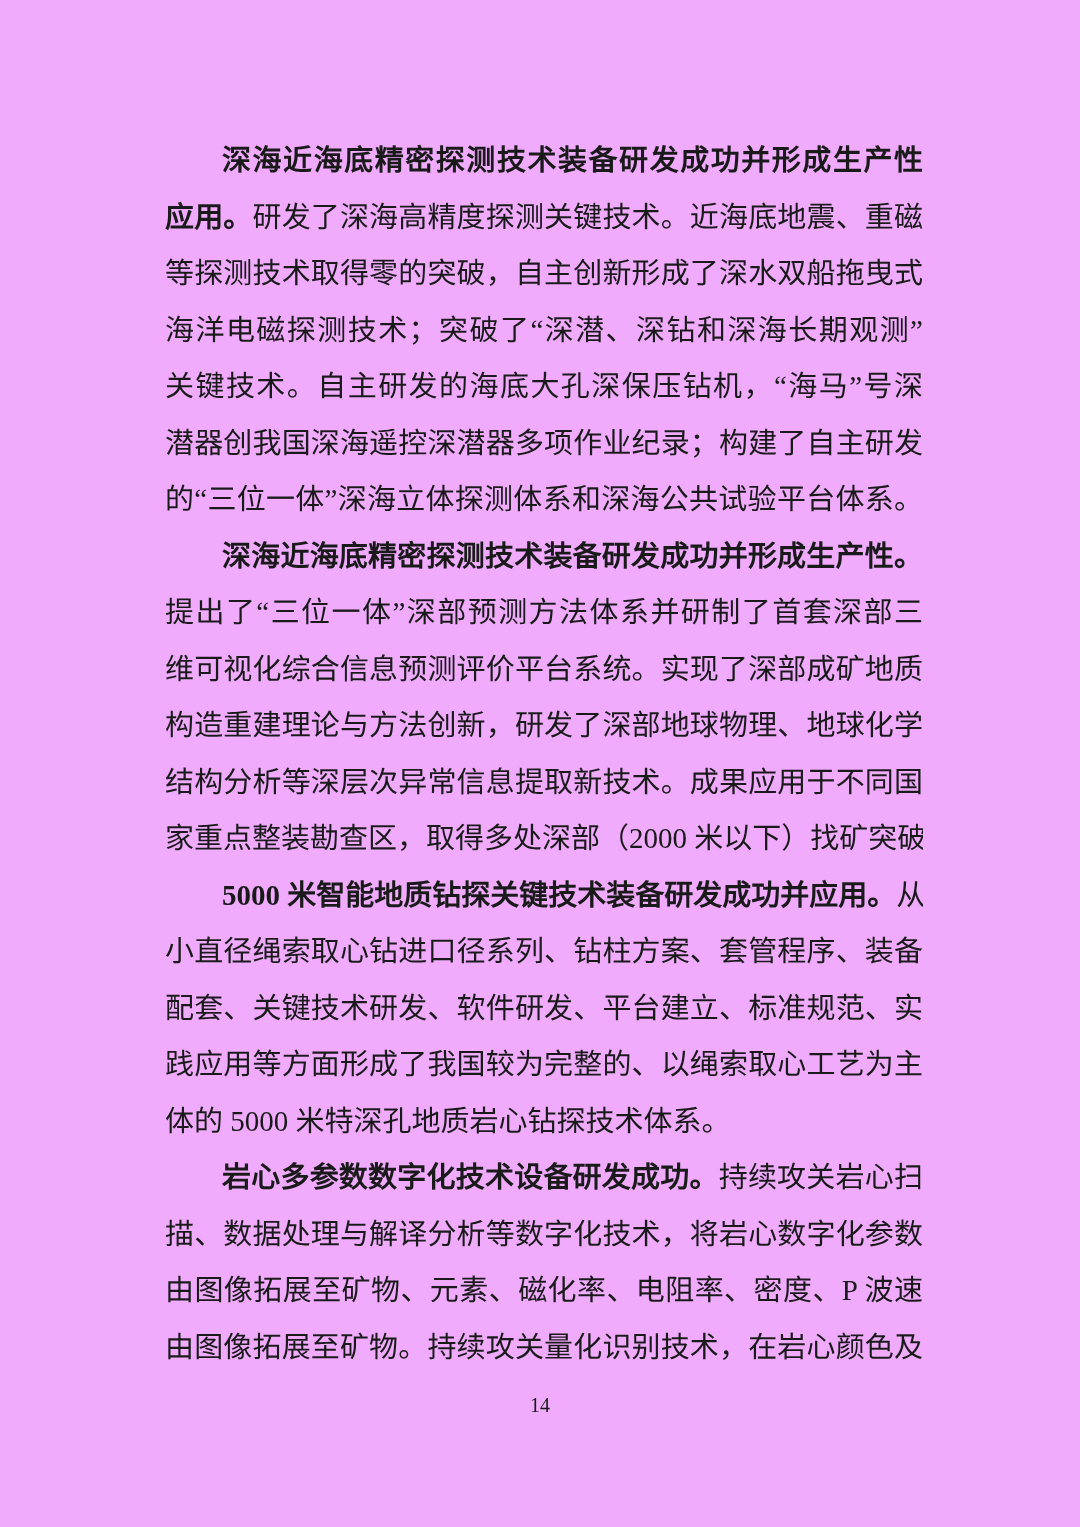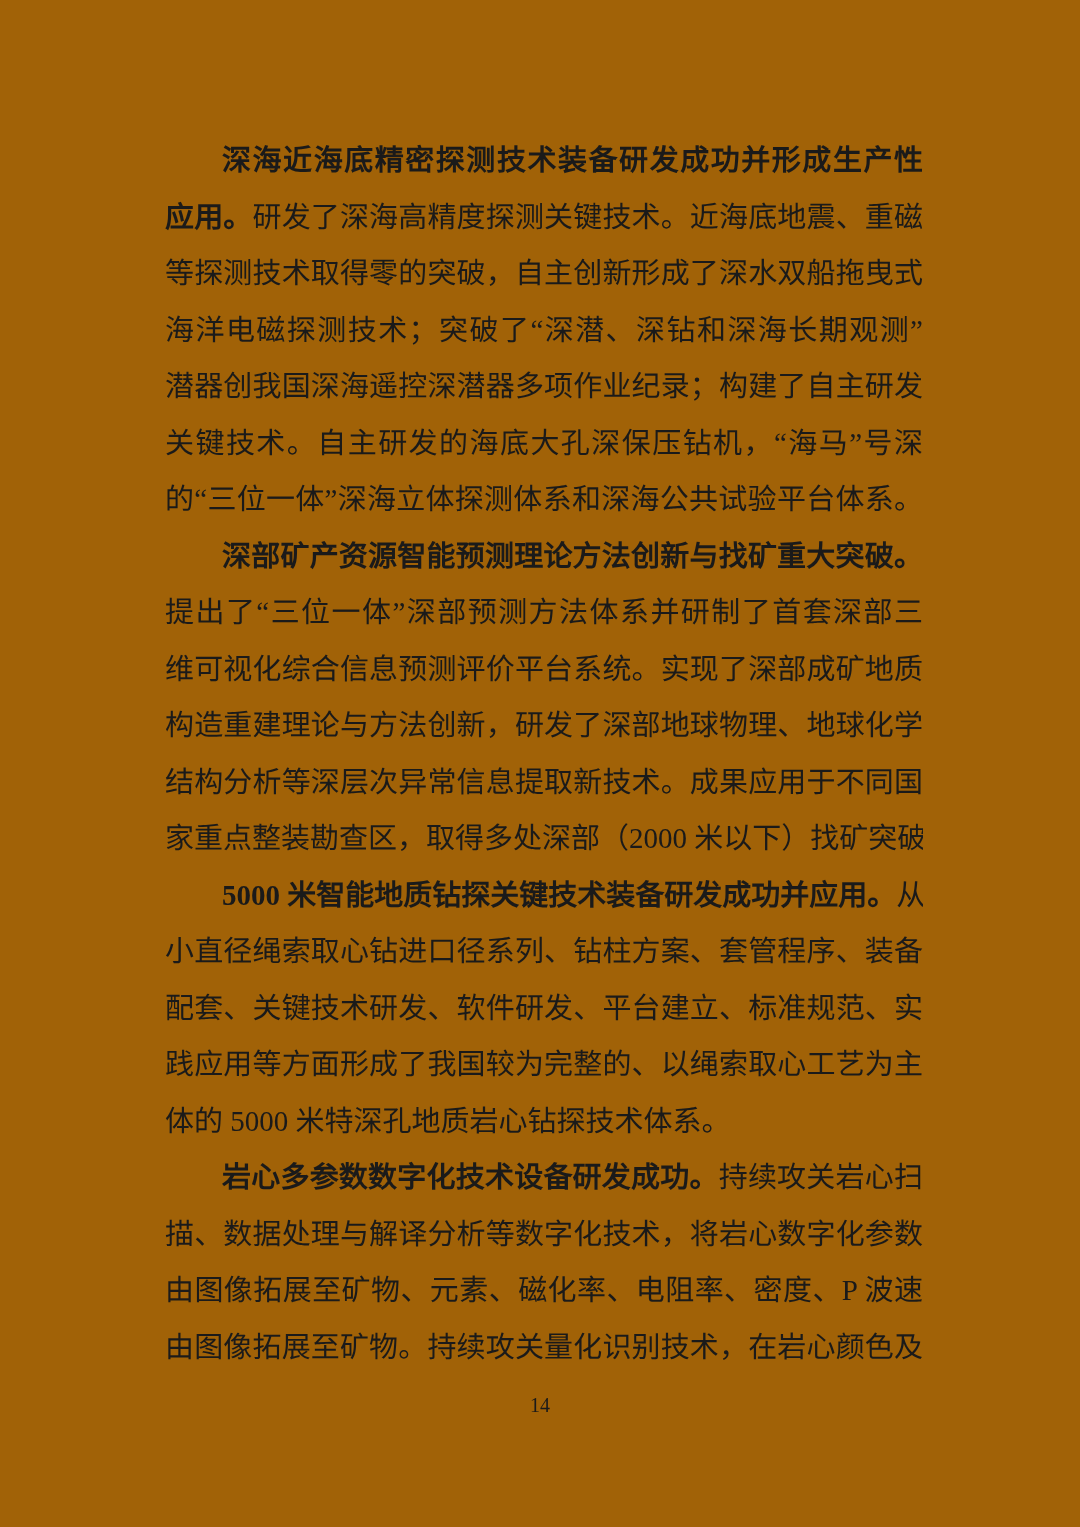--- a/index.html
+++ b/index.html
@@ -1,21 +1,21 @@
 <!DOCTYPE html>
 <html lang="zh-CN"><head>
 <meta charset="utf-8">
 <title>Document</title>
 <style>
   html, body { margin: 0; padding: 0; }
   .page {
     position: relative;
     width: 1080px;
     height: 1527px;
-    background: #a16207;
+    background: #f0abfc;
     color: #1a1a1a;
     font-family: "Liberation Serif", "DejaVu Serif", serif;
     overflow: hidden;
   }
   .text-block {
     position: absolute;
     left: 165px;
     top: 132px;
     width: 758px;
   }
@@ -48,27 +48,27 @@
 <body>
 
 <div class="page">
   <div class="text-block">
 
     <div class="para">
       <div class="line indent"><strong class="b">深海近海底精密探测技术装备研发成功并形成生产性</strong><span></span></div>
       <div class="line"><strong class="b">应用。</strong><span>研发了深海高精度探测关键技术。近海底地震、重磁</span></div>
       <div class="line"><strong class="b"></strong><span>等探测技术取得零的突破，自主创新形成了深水双船拖曳式</span></div>
       <div class="line"><strong class="b"></strong><span>海洋电磁探测技术；突破了“深潜、深钻和深海长期观测”</span></div>
+      <div class="line"><strong class="b"></strong><span>关键技术。自主研发的海底大孔深保压钻机，“海马”号深</span></div>
       <div class="line"><strong class="b"></strong><span>潜器创我国深海遥控深潜器多项作业纪录；构建了自主研发</span></div>
-      <div class="line"><strong class="b"></strong><span>关键技术。自主研发的海底大孔深保压钻机，“海马”号深</span></div>
       <div class="line"><strong class="b"></strong><span>的“三位一体”深海立体探测体系和深海公共试验平台体系。</span></div>
     </div>
 
     <div class="para">
-      <div class="line indent"><strong class="b">深部矿产资源智能预测理论方法创新与找矿重大突破。</strong><span></span></div>
+      <div class="line indent"><strong class="b">深海近海底精密探测技术装备研发成功并形成生产性。</strong><span></span></div>
       <div class="line"><strong class="b"></strong><span>提出了“三位一体”深部预测方法体系并研制了首套深部三</span></div>
       <div class="line"><strong class="b"></strong><span>维可视化综合信息预测评价平台系统。实现了深部成矿地质</span></div>
       <div class="line"><strong class="b"></strong><span>构造重建理论与方法创新，研发了深部地球物理、地球化学</span></div>
       <div class="line"><strong class="b"></strong><span>结构分析等深层次异常信息提取新技术。成果应用于不同国</span></div>
       <div class="line"><strong class="b"></strong><span>家重点整装勘查区，取得多处深部（2000 米以下）找矿突破。</span></div>
     </div>
 
     <div class="para">
       <div class="line indent"><strong class="b">5000 米智能地质钻探关键技术装备研发成功并应用。</strong><span>从</span></div>
       <div class="line"><strong class="b"></strong><span>小直径绳索取心钻进口径系列、钻柱方案、套管程序、装备</span></div>

